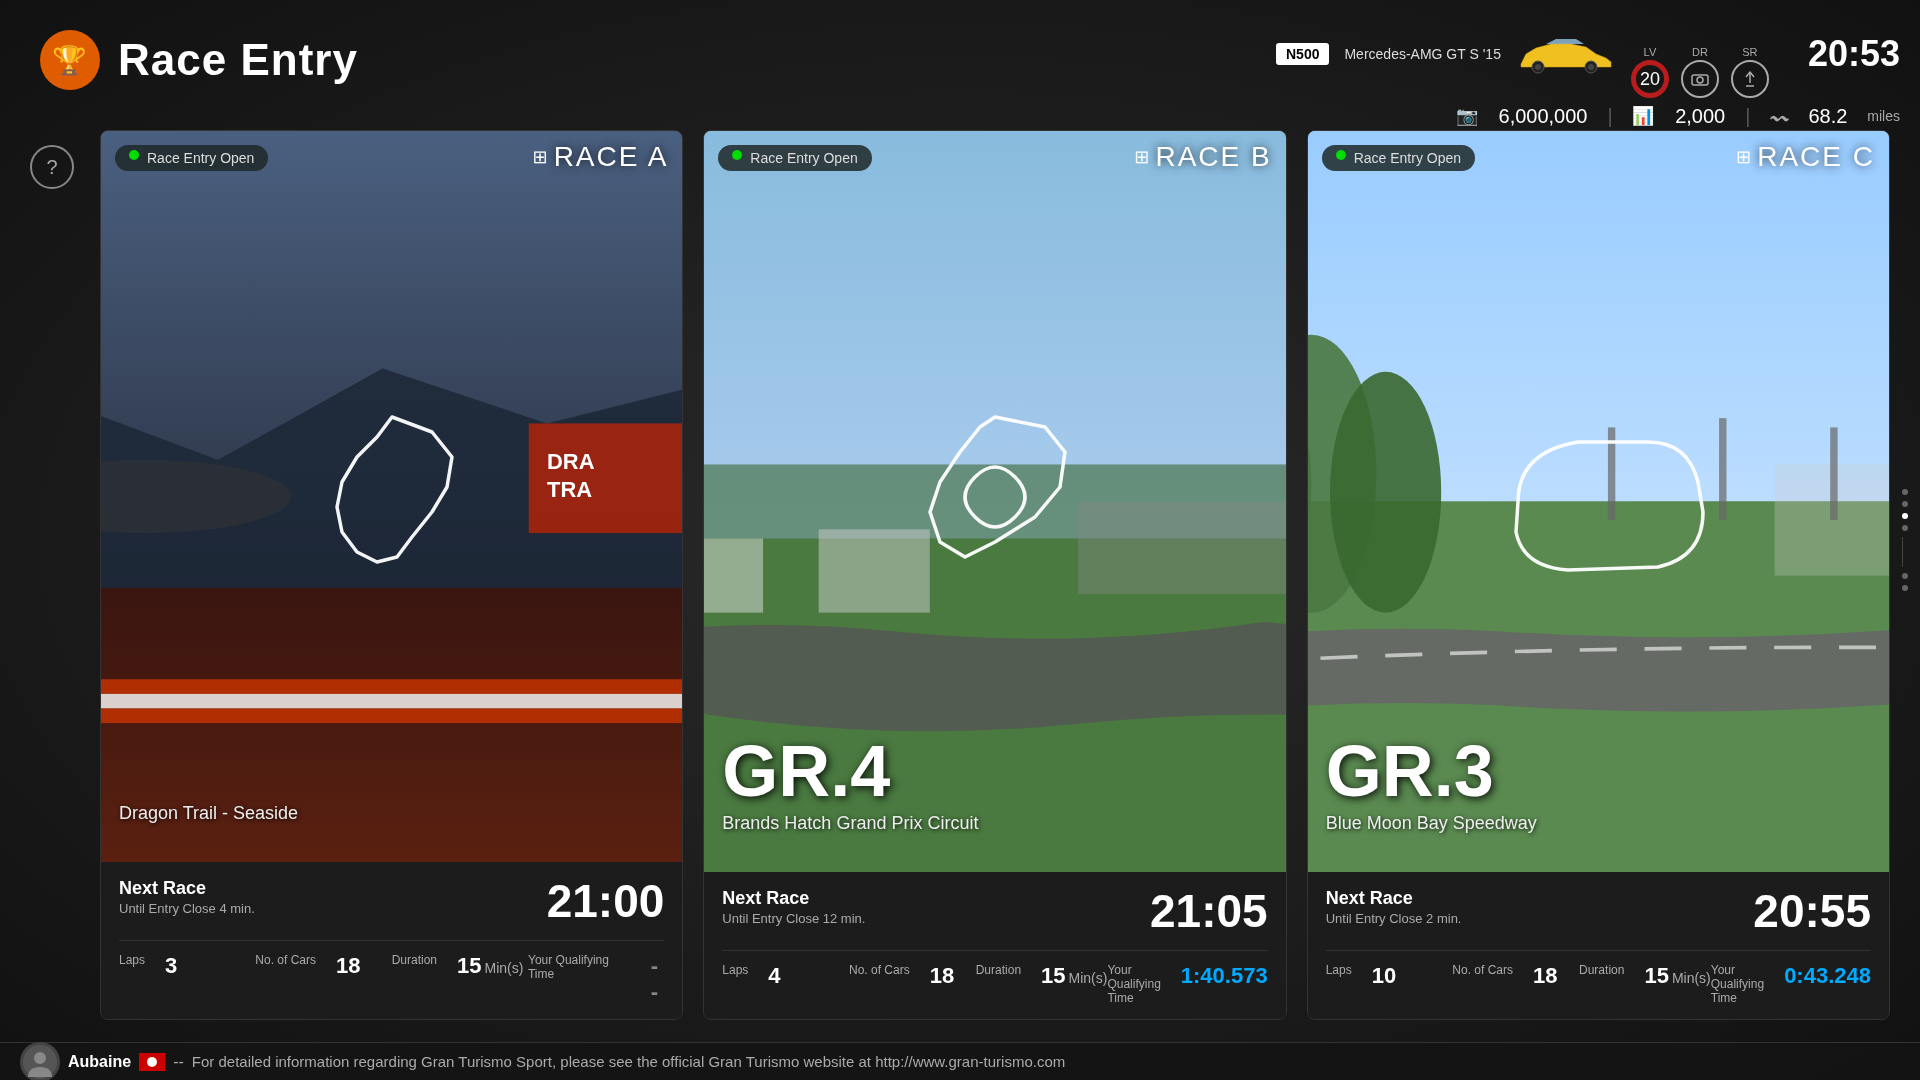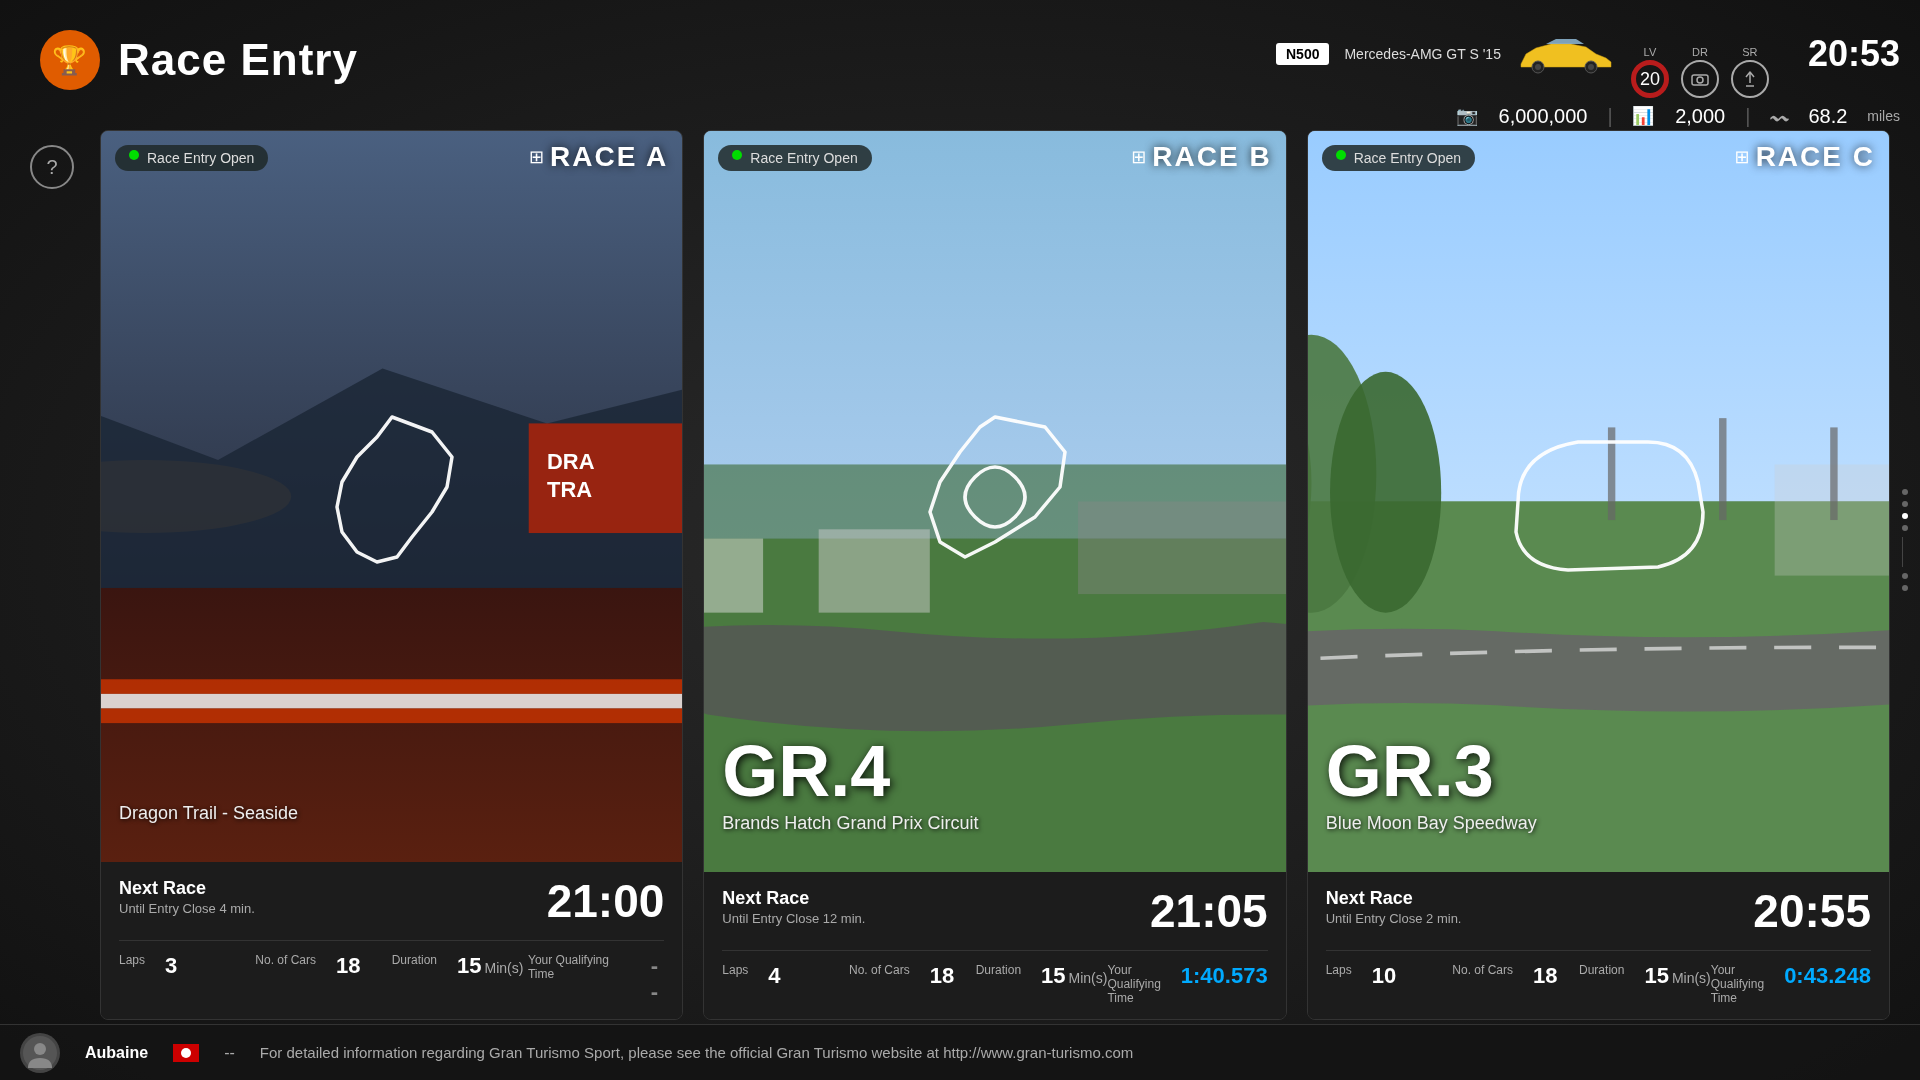--- a/index.html
+++ b/index.html
@@ -267,21 +267,21 @@
       align-items: center;
       gap: 6px;
       z-index: 3;
     }
     .race-label-icon {
       font-size: 18px;
       color: #fff;
     }
     .race-label-text {
       font-size: 28px;
-      font-weight: bold;
+      font-weight: normal;
       color: #fff;
       letter-spacing: 2px;
       text-shadow: 0 0 10px rgba(0,0,0,0.8);
     }
 
     
     .track-outline {
       position: absolute;
       top: 50%;
       left: 50%;
@@ -378,26 +378,26 @@
       font-weight: bold;
       color: #888;
     }
 
     
     .bottom-bar {
       position: absolute;
       bottom: 0;
       left: 0;
       right: 0;
-      height: 56px;
+      height: 38px;
       background: rgba(20,20,20,0.95);
       border-top: 1px solid #333;
       display: flex;
       align-items: center;
-      gap: 25px;
+      gap: 8px;
       padding: 0 20px;
       z-index: 10;
       justify-content: center;
     }
     .user-avatar {
       width: 40px;
       height: 40px;
       border-radius: 50%;
       background: #444;
       display: flex;

